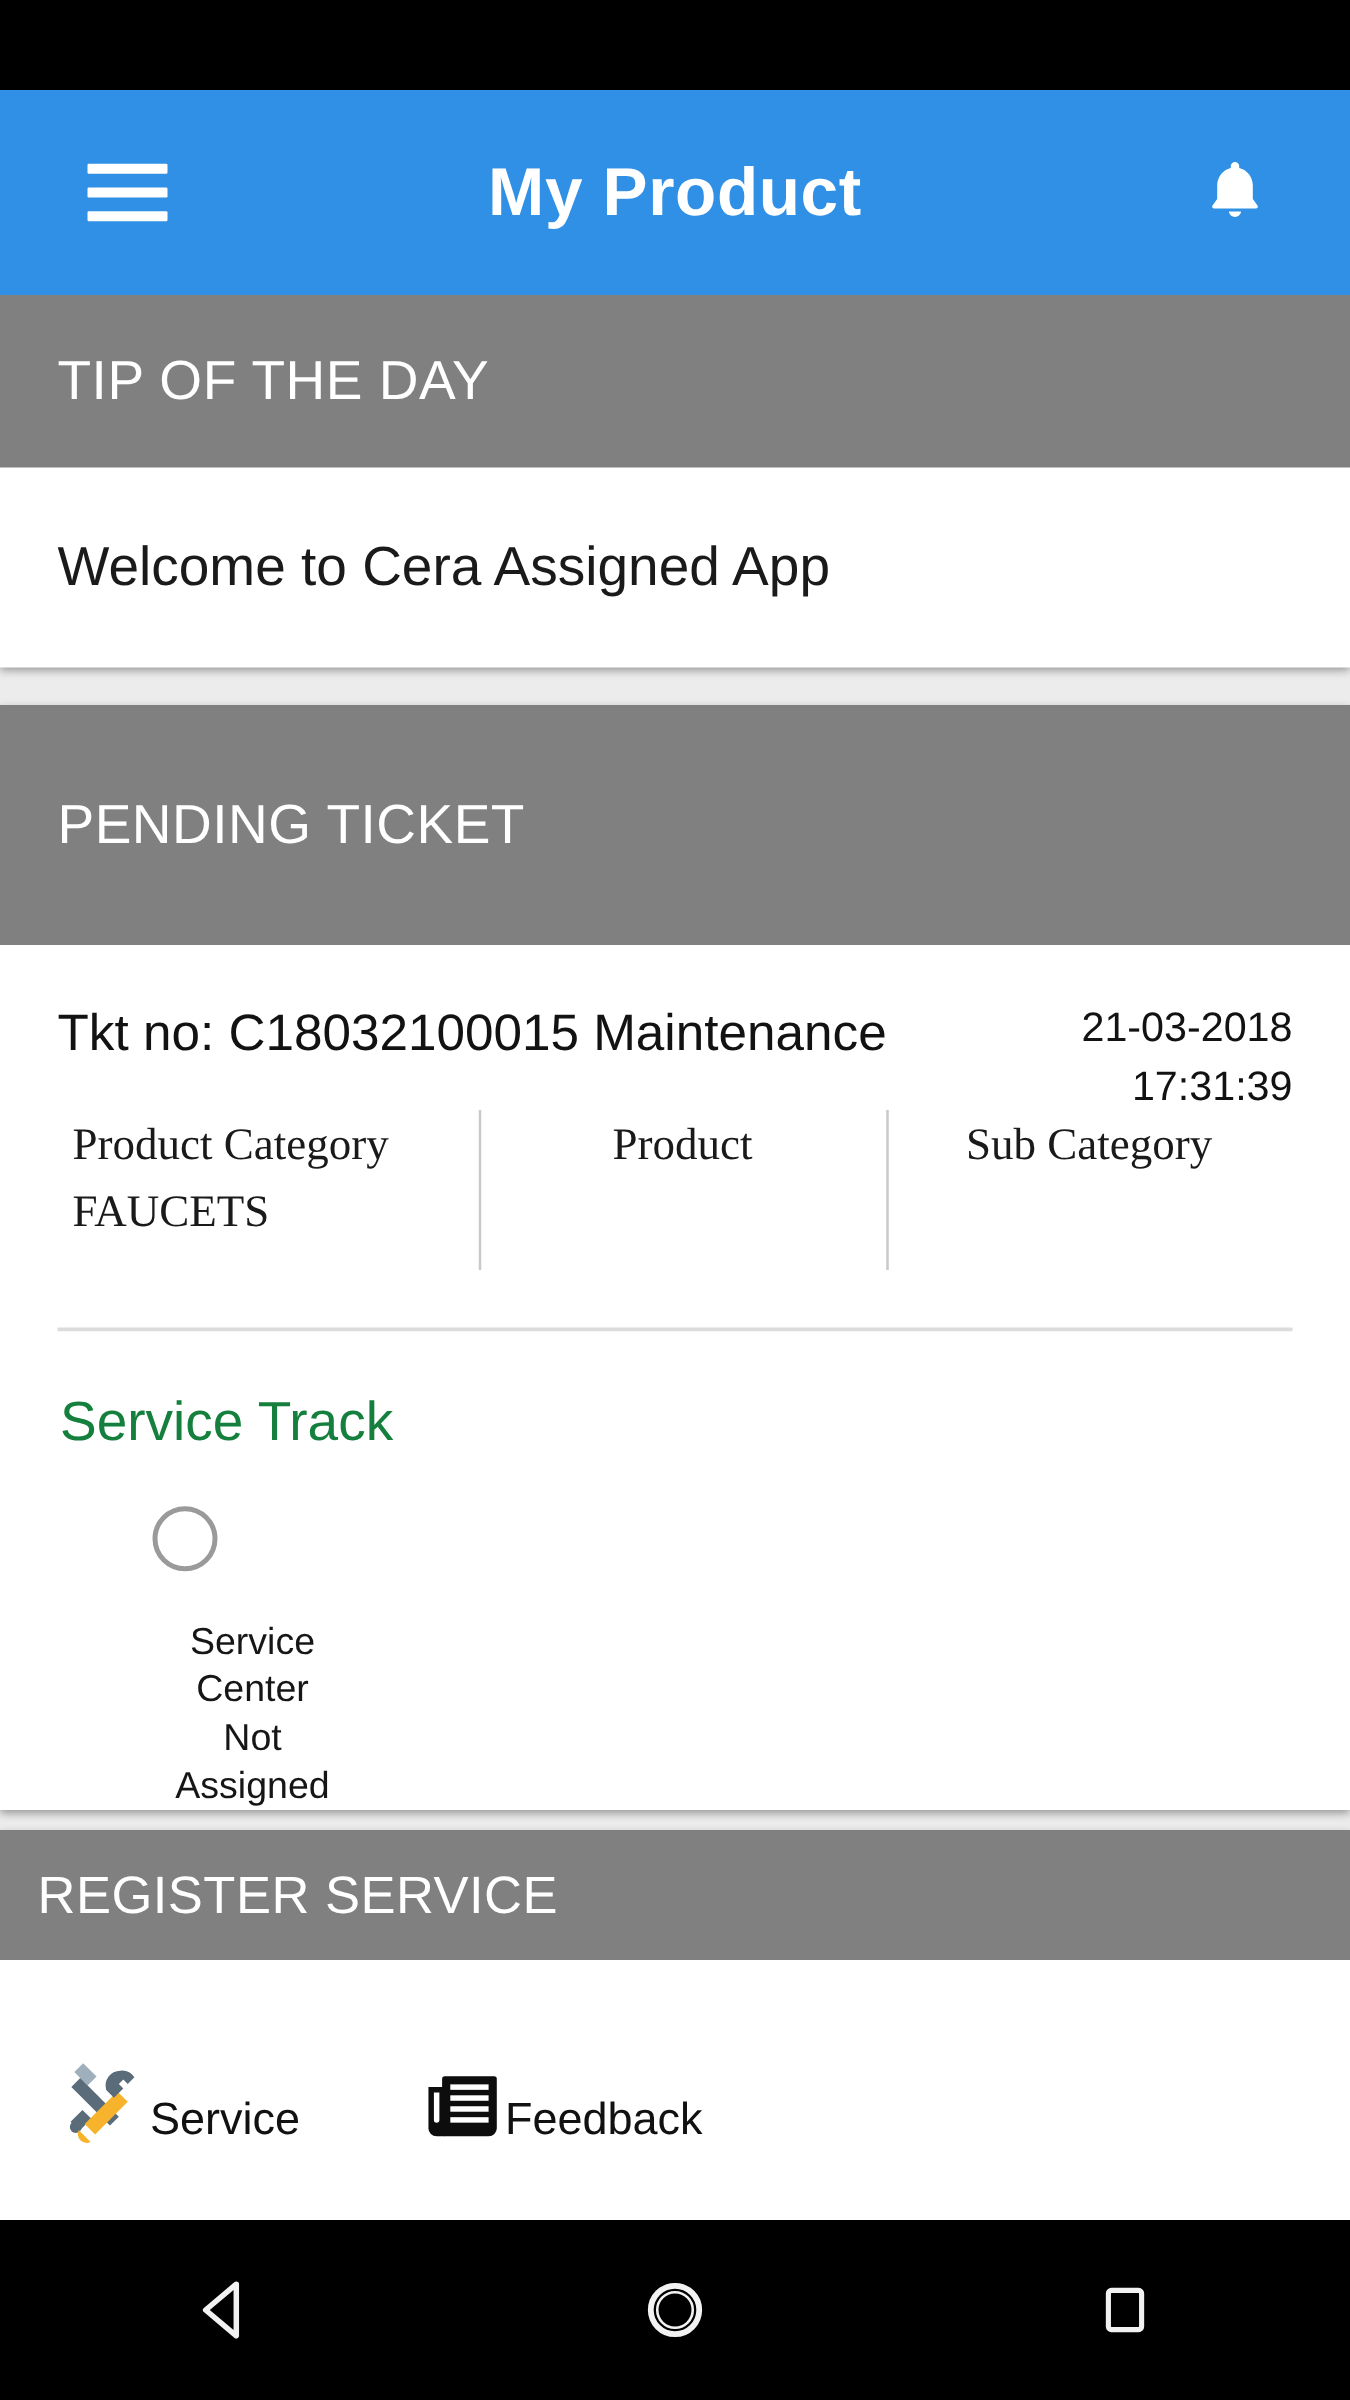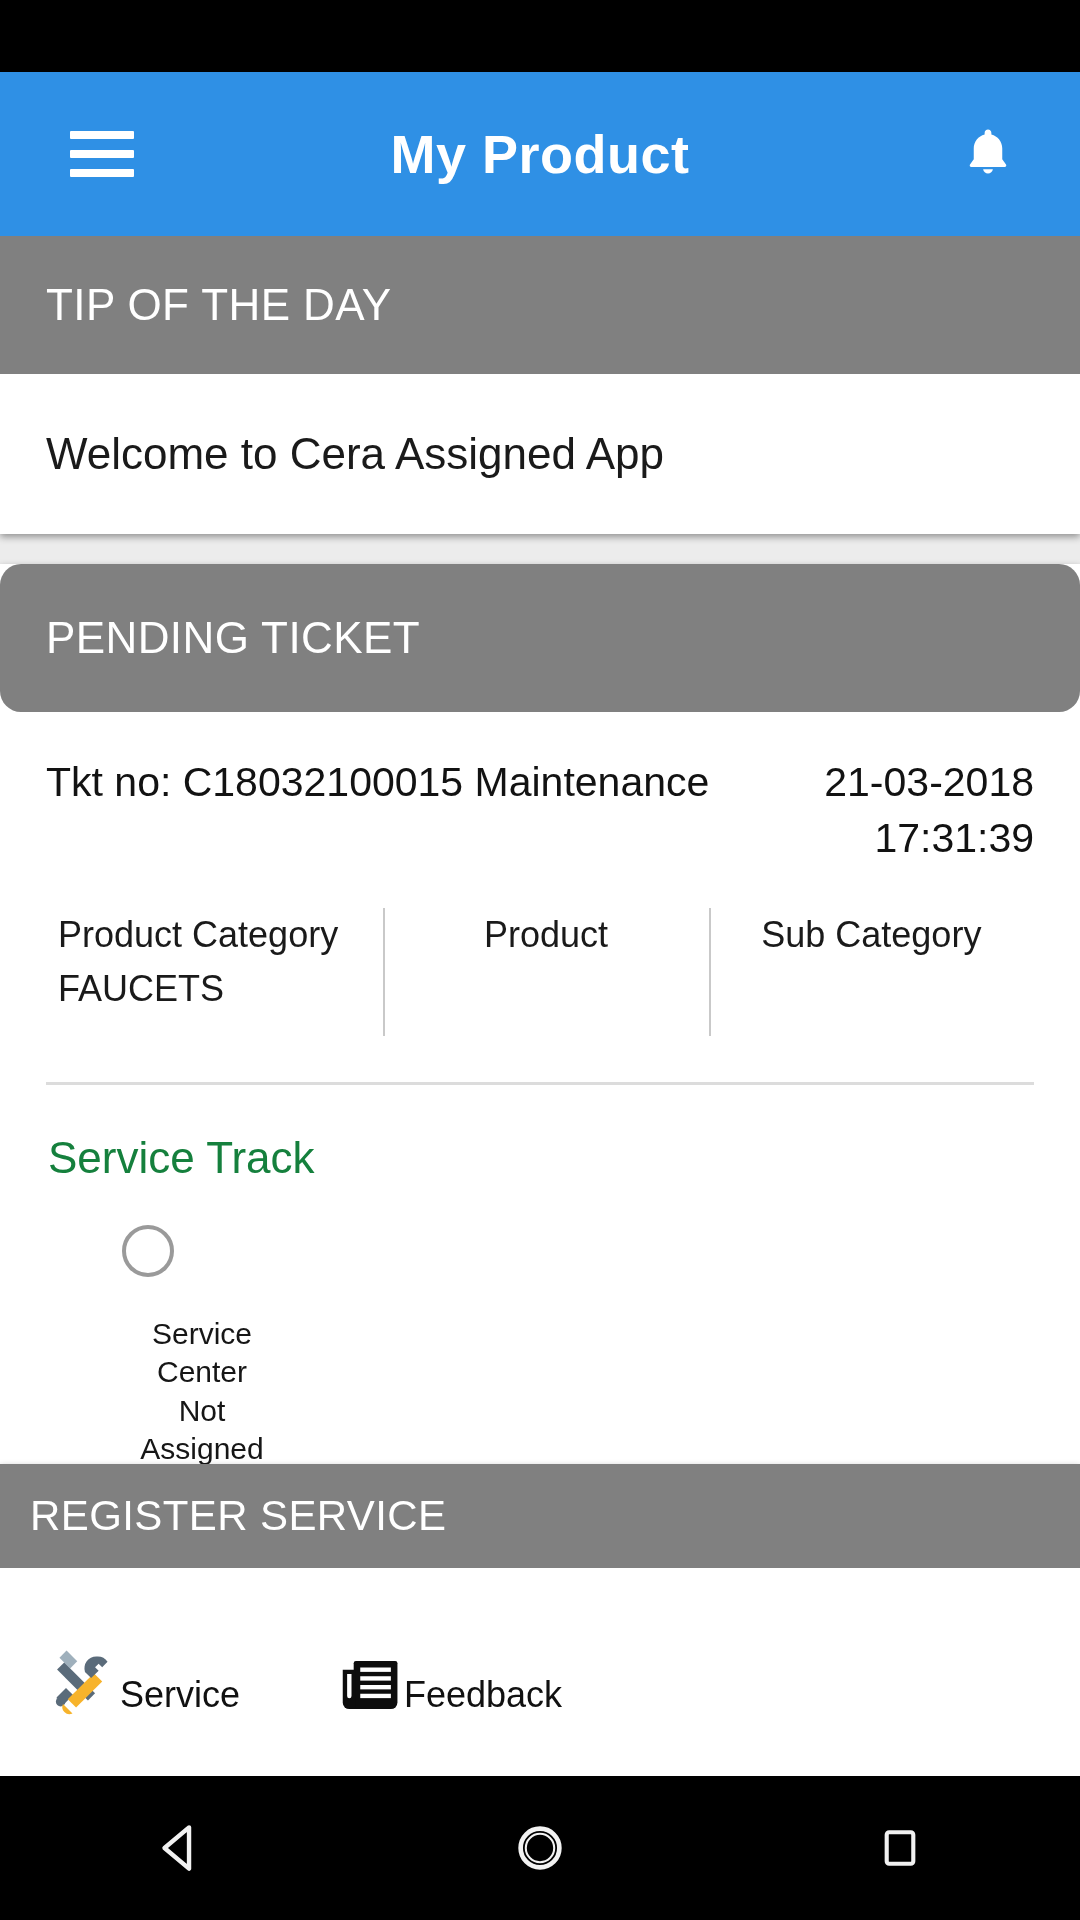--- a/index.html
+++ b/index.html
@@ -85,43 +85,43 @@
     height:160px;
     display:flex; align-items:center;
     padding-left:46px;
   }
   .tip-text {
     font-size:44px;
     color:#1a1a1a;
   }
 
   
-  .pend-head { height:148px;border-radius:21px; }
+  .pend-head { height:192px; }
   .pend-body { padding:0 46px 0 46px; }
 
   .tkt-row {
     display:flex; justify-content:space-between;
     align-items:flex-start;
     padding-top:48px;
     gap:46px;
   }
   .tkt-main {
     font-size:41px; color:#121212;
     line-height:1.12;
   }
   .tkt-when {
-    font-size:41px; color:#121212;
+    font-size:33px; color:#121212;
     text-align:right; line-height:1.12;
   }
   .tkt-when div + div { margin-top:10px; }
 
   .meta-row {
     display:flex;
-    margin-top:46px;
     height:128px;
+    font-family:Liberation Serif, serif;
   }
   .meta-col {
     flex:1 1 0;
     display:flex; flex-direction:column;
     align-items:center;
     position:relative;
     padding-top:6px;
   }
   .meta-col + .meta-col::before {
     content:""; position:absolute; left:0; top:0;

